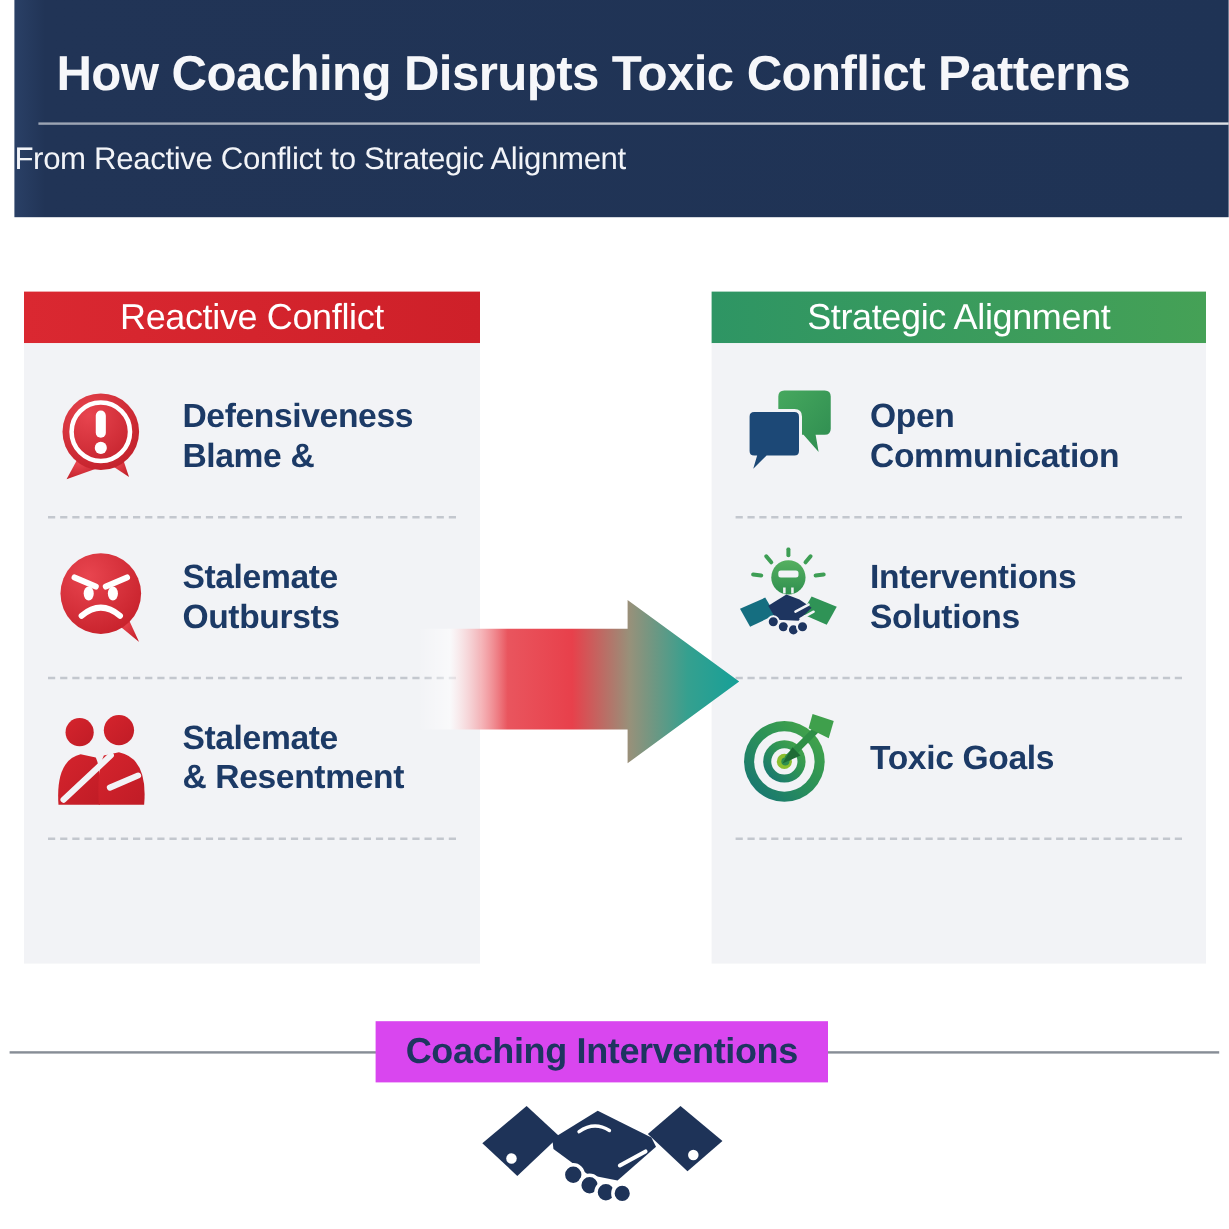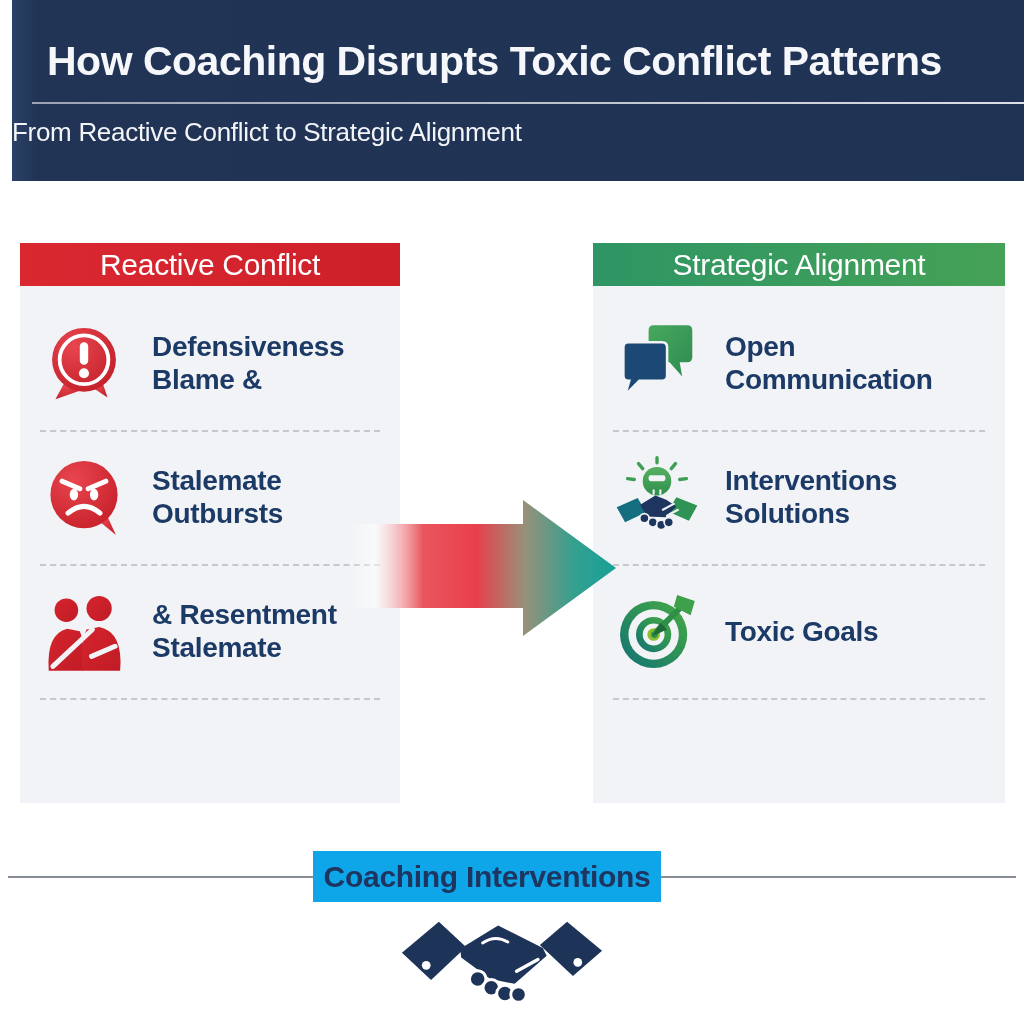--- a/index.html
+++ b/index.html
@@ -45,22 +45,22 @@
   .row .label{
     color:#1c3a66;font-size:28px;font-weight:700;line-height:1.17;
     letter-spacing:-0.3px;
   }
   .divider{border-top:2px dashed #c3c7ce;margin:0 20px;height:0;}
   
   .flow-arrow{position:absolute;left:348px;top:498px;width:270px;height:140px;z-index:5;}
   
   .footer-rule{position:absolute;left:8px;right:8px;top:876px;height:2px;background:#878d96;}
   .footer-box{
-    position:absolute;left:313px;top:851px;width:348px;height:51px;z-index:2;
-    background:#0ea5e9;display:flex;align-items:center;justify-content:center;
+    position:absolute;left:313px;top:851px;width:377px;height:51px;z-index:2;
+    background:#d946ef;display:flex;align-items:center;justify-content:center;
     color:#1e3560;font-size:30px;font-weight:700;letter-spacing:-0.3px;
   }
   .footer-handshake{position:absolute;left:396px;top:910px;width:212px;height:102px;}
 </style>
 </head>
 <body>
 
 <div class="canvas">
 
   <div class="header">
@@ -135,22 +135,22 @@
               <circle cx="29" cy="24" r="14"></circle>
               <path d="M8,96 Q5,52 30,46 L45,49 Q51,62 49,96 Z"></path>
               <circle cx="68" cy="22" r="15"></circle>
               <path d="M93,96 Q97,50 68,44 L53,47 Q46,62 48,96 Z"></path>
             </g>
             <path d="M13,91 L60,47" stroke="#f2f3f6" stroke-width="6" stroke-linecap="round"></path>
             <path d="M59,79 L87,67" stroke="#f2f3f6" stroke-width="6" stroke-linecap="round"></path>
           </svg>
         </div>
         <div class="label">
+          <div>Stalemate</div>
           <div>&amp; Resentment</div>
-          <div>Stalemate</div>
         </div>
       </div>
       <div class="divider"></div>
 
     </div>
   </div>
 
   <div class="panel panel-right">
     <div class="panel-header green">Strategic Alignment</div>
     <div class="panel-body">

